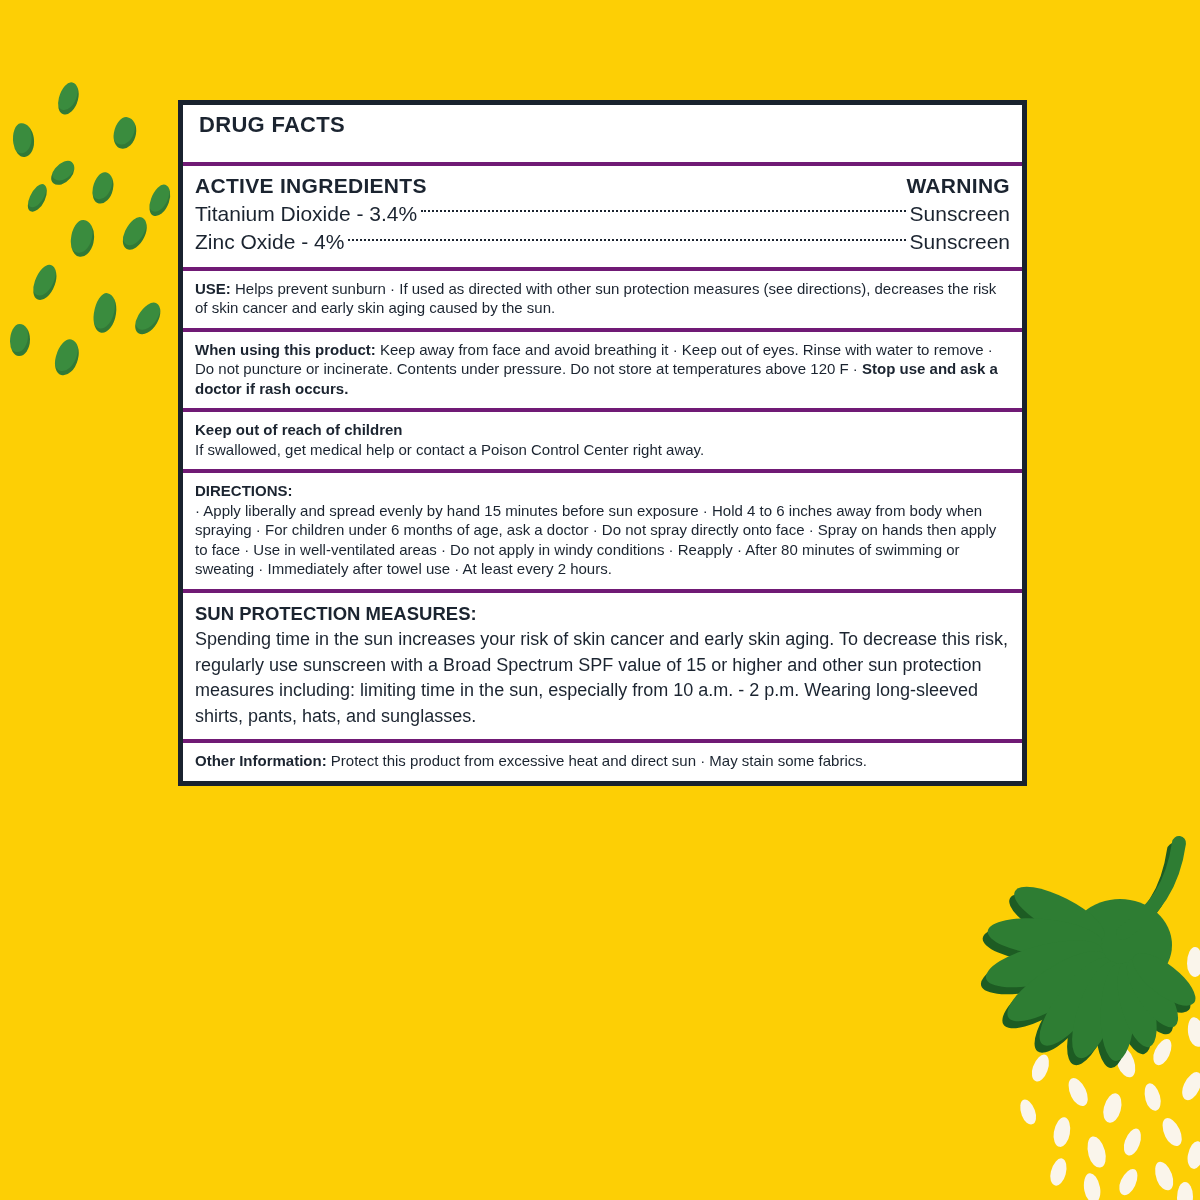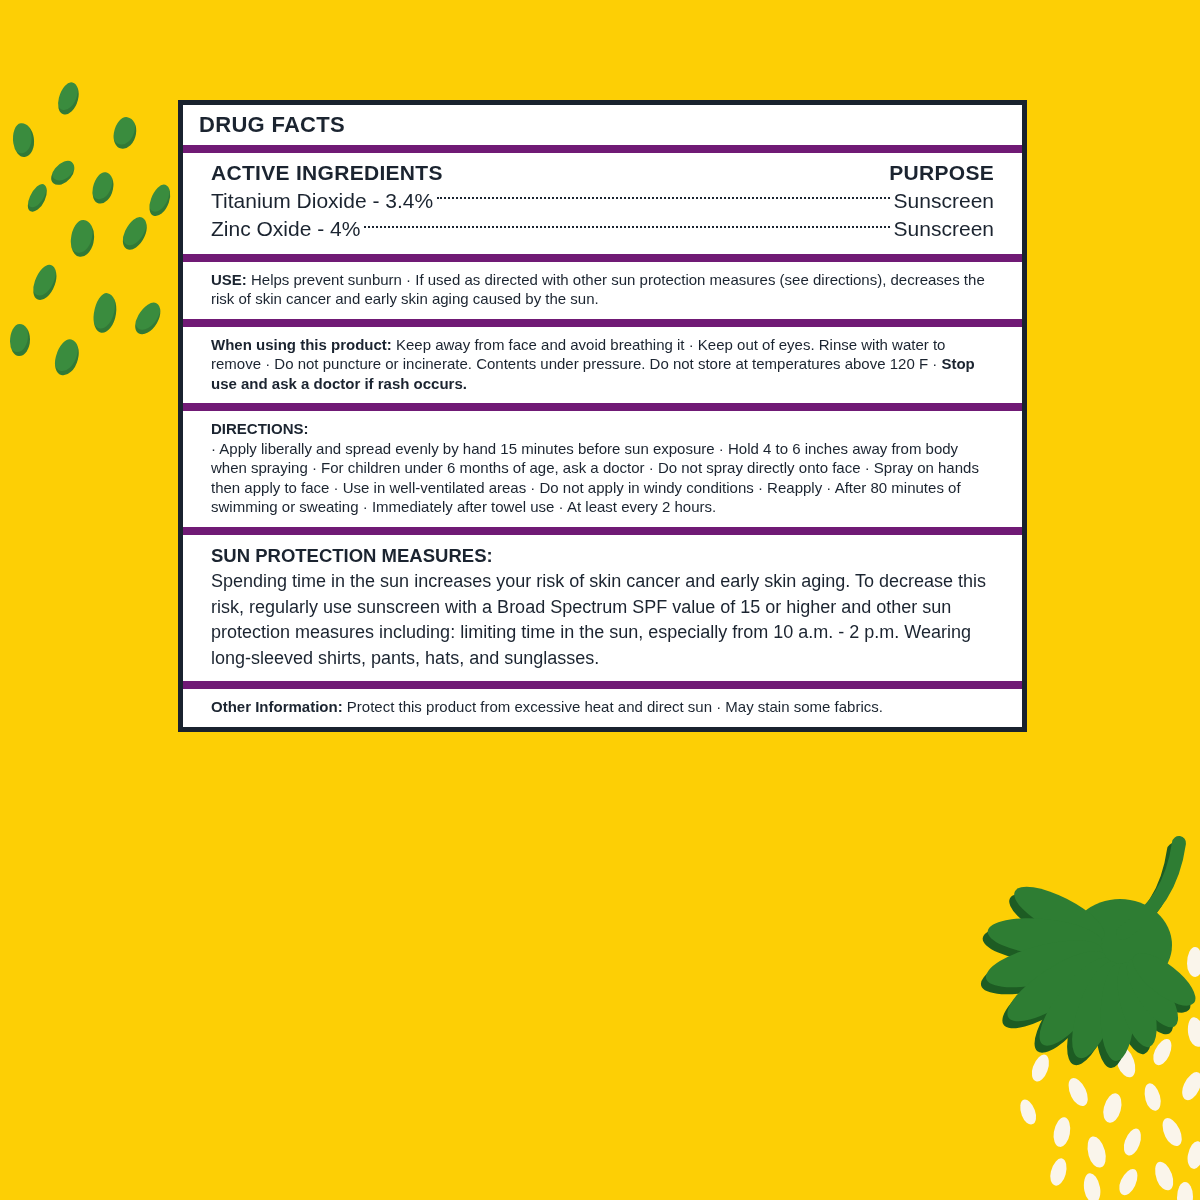--- a/index.html
+++ b/index.html
@@ -21,25 +21,25 @@
     border-radius:50% 50% 48% 52% / 55% 52% 48% 45%;
   }
   .leaf-svg{position:absolute;left:955px;top:815px;width:245px;height:350px;z-index:4;}
 
   
   .panel{
     position:absolute;left:178px;top:100px;width:849px;z-index:2;
     background:#FFFFFF;border:5px solid #19222E;box-sizing:border-box;
     color:#1B2430;
   }
-  .sec{padding:8px 28px 10px;border-top:8px solid #701a75;}
+  .sec{padding:8px 12px 10px;border-top:4px solid #701a75;}
   .sec:first-child{border-top:none;}
   .sec p{margin:0;font-size:15px;line-height:1.3;}
   .b{font-weight:700;}
-  .title-sec{padding:7px 16px 7px;}
+  .title-sec{padding:7px 16px 24px;}
   .title-sec .t{font-size:22px;font-weight:700;letter-spacing:.3px;}
 
   .ai-head{display:flex;justify-content:space-between;font-size:21px;font-weight:700;margin-bottom:2px;}
   .ai-head .sp{letter-spacing:.3px;}
   .ai-row{display:flex;align-items:center;font-size:21px;line-height:1.35;}
   .ai-row .leader{flex:1 1 auto;border-bottom:2px dotted #1B2430;margin:0 4px 6px 4px;min-width:30px;}
 
   .sun-sec p{font-size:18px;line-height:1.42;}
   .sun-sec .hd{font-size:18.5px;}
 </style>
@@ -67,21 +67,21 @@
 
   <div class="panel">
 
     <div class="sec title-sec">
       <span class="t">DRUG FACTS</span>
     </div>
 
     <div class="sec">
       <div class="ai-head">
         <span class="sp">ACTIVE INGREDIENTS</span>
-        <span class="sp">PURPOSE</span>
+        <span class="sp">WARNING</span>
       </div>
       <div class="ai-row">
         <span>Titanium Dioxide - 3.4%</span>
         <span class="leader"></span>
         <span>Sunscreen</span>
       </div>
       <div class="ai-row">
         <span>Zinc Oxide - 4%</span>
         <span class="leader"></span>
         <span>Sunscreen</span>
@@ -90,20 +90,24 @@
 
     <div class="sec">
       <p><span class="b">USE:</span><span> Helps prevent sunburn · If used as directed with other sun protection measures (see directions), decreases the risk of skin cancer and early skin aging caused by the sun.</span></p>
     </div>
 
 
     <div class="sec">
       <p><span class="b">When using this product:</span><span> Keep away from face and avoid breathing it · Keep out of eyes. Rinse with water to remove · Do not puncture or incinerate. Contents under pressure. Do not store at temperatures above 120 F · </span><span class="b">Stop use and ask a doctor if rash occurs.</span></p>
     </div>
 
+    <div class="sec">
+      <p><span class="b">Keep out of reach of children</span></p>
+      <p>If swallowed, get medical help or contact a Poison Control Center right away.</p>
+    </div>
 
     <div class="sec">
       <p><span class="b">DIRECTIONS:</span></p>
       <p>· Apply liberally and spread evenly by hand 15 minutes before sun exposure · Hold 4 to 6 inches away from body when spraying · For children under 6 months of age, ask a doctor · Do not spray directly onto face · Spray on hands then apply to face · Use in well-ventilated areas · Do not apply in windy conditions · Reapply · After 80 minutes of swimming or sweating · Immediately after towel use · At least every 2 hours.</p>
     </div>
 
     <div class="sec sun-sec">
       <p><span class="b hd">SUN PROTECTION MEASURES:</span></p>
       <p>Spending time in the sun increases your risk of skin cancer and early skin aging. To decrease this risk, regularly use sunscreen with a Broad Spectrum SPF value of 15 or higher and other sun protection measures including: limiting time in the sun, especially from 10 a.m. - 2 p.m. Wearing long-sleeved shirts, pants, hats, and sunglasses.</p>
     </div>

